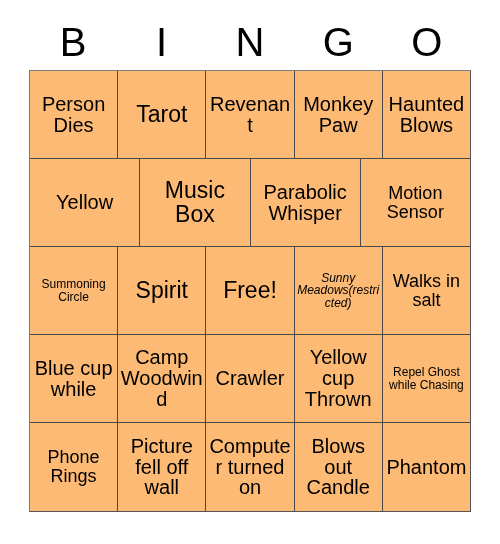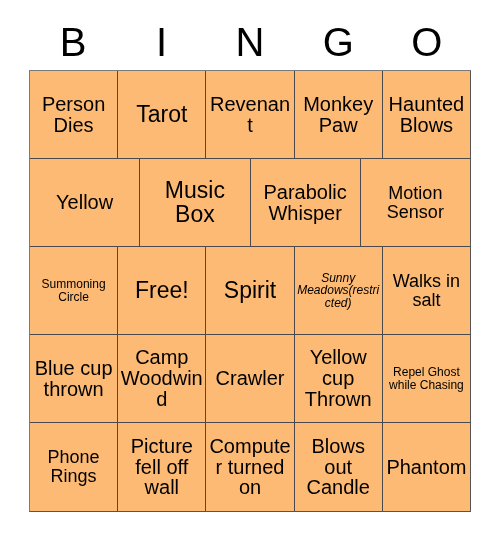--- a/index.html
+++ b/index.html
@@ -132,36 +132,36 @@
       <div class="cell">
           <span class="cell-text fs-lg">Motion Sensor</span>
         </div>
     </div>
 
     <div class="grid-row">
       <div class="cell">
           <span class="cell-text fs-xs">Summoning Circle</span>
         </div>
       <div class="cell">
-          <span class="cell-text fs-xl">Free!</span>
+          <span class="cell-text fs-xl">Spirit</span>
         </div>
       <div class="cell">
-          <span class="cell-text fs-xl">Spirit</span>
+          <span class="cell-text fs-xl">Free!</span>
         </div>
       <div class="cell">
           <span class="cell-text fs-xxs">Sunny Meadows(restricted)</span>
         </div>
       <div class="cell">
           <span class="cell-text fs-lg">Walks in salt</span>
         </div>
     </div>
 
     <div class="grid-row">
       <div class="cell">
-          <span class="cell-text fs-md">Blue cup thrown</span>
+          <span class="cell-text fs-md">Blue cup while</span>
         </div>
       <div class="cell">
           <span class="cell-text fs-sm">Camp Woodwind</span>
         </div>
       <div class="cell">
           <span class="cell-text fs-md">Crawler</span>
         </div>
       <div class="cell">
           <span class="cell-text fs-md">Yellow cup Thrown</span>
         </div>

